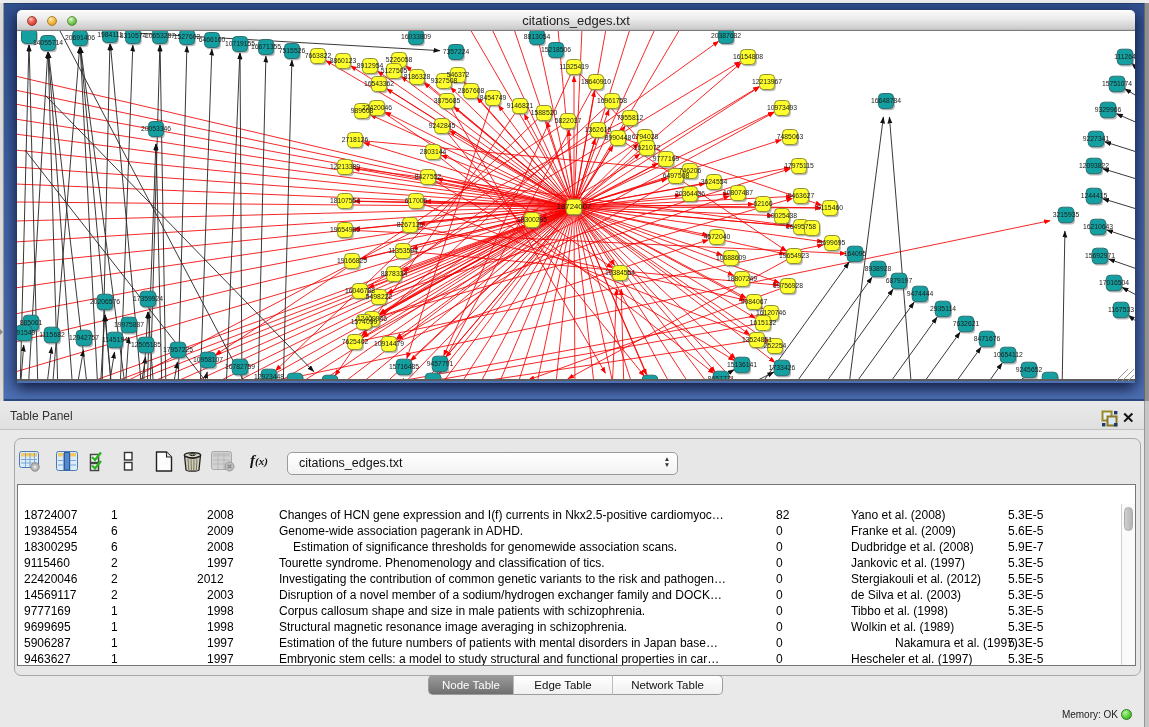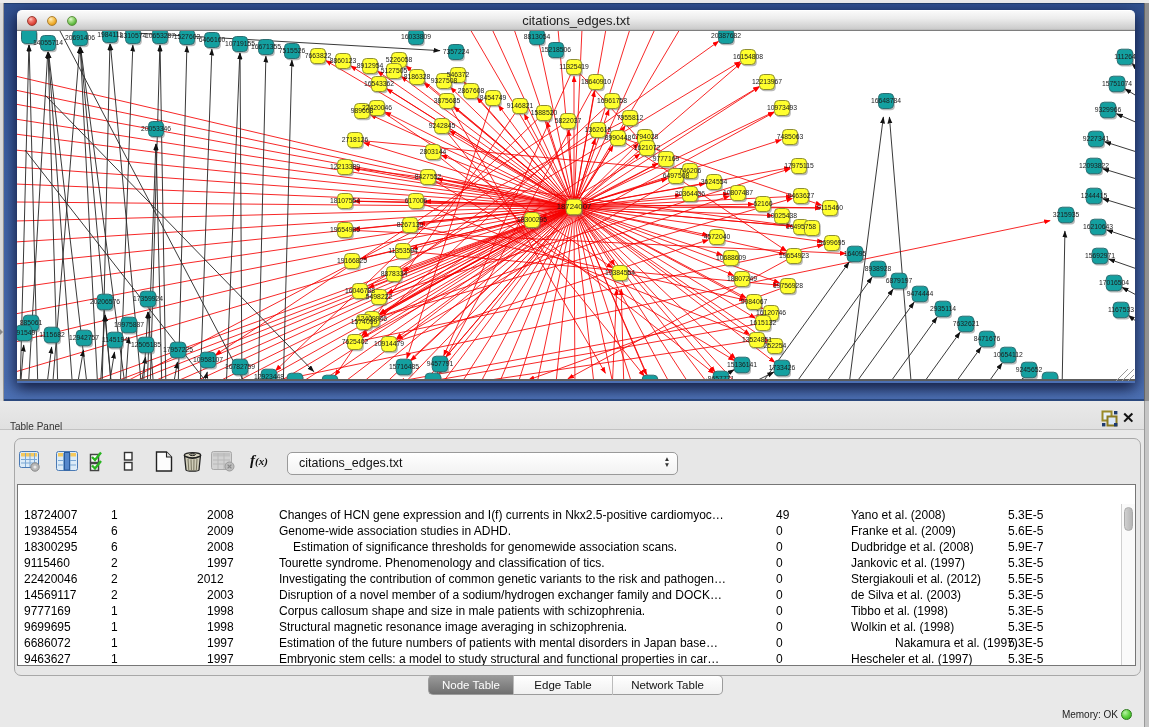--- a/index.html
+++ b/index.html
@@ -19,21 +19,21 @@
 .tl{top:16px;width:10px;height:10px;border-radius:50%}
 #tlr{left:27px;background:radial-gradient(circle at 35% 28%,#ffc9c2 0%,#f07a70 30%,#dd4438 65%,#ad2a20 100%);border:1px solid #9c3a31}
 #tly{left:47px;background:radial-gradient(circle at 35% 28%,#ffeec4 0%,#f8ce6e 30%,#eda827 65%,#bd7f12 100%);border:1px solid #ad8030}
 #tlg{left:67px;background:radial-gradient(circle at 35% 28%,#e2f8d2 0%,#a4dd85 30%,#62bb42 65%,#3d8f22 100%);border:1px solid #5d9140}
 #graph{left:17px;top:31px;width:1118px;height:350px;background:#fff;border-bottom:2px solid #5c5c5c;overflow:hidden}
 #grip{left:1112px;top:369px;width:22px;height:12px}
 
 
 #tp{left:0;top:401px;width:1149px;height:326px;background:#e9e9e9}
 #tphead{left:0;top:402px;width:1149px;height:28px;background:linear-gradient(180deg,#e9e9e9,#e0e0e0);border-bottom:1px solid #c2c2c2}
-#tphead span{position:absolute;left:10px;top:19px;font-size:10px;color:#333}
+#tphead span{position:absolute;left:10px;top:7px;font-size:12px;color:#333}
 #tpclose{left:1122px;top:409px;font-size:15px;font-weight:bold;color:#111}
 #container{left:14px;top:438px;width:1127px;height:238px;background:#e7e7e7;border:1px solid #a8a8a8;border-radius:7px}
 #combo{left:287px;top:452px;width:391px;height:23px;background:linear-gradient(180deg,#ffffff,#f2f2f2);border:1px solid #9a9a9a;border-radius:5px;font-size:12.5px;color:#111;line-height:21px;padding-left:11px}
 #comboarrows{left:661px;top:456px;font-size:6.5px;color:#333;line-height:6px;text-align:center;width:12px;letter-spacing:0}
 
 #twrap{left:17px;top:484px;width:1119px;height:182px;background:#fff;border:1px solid #767676;overflow:hidden}
 .th{position:absolute;top:0;height:17px;background:#cbe2f0;border-right:2px solid #fff;text-align:center;font-size:12px;color:#1a1a1a;padding-top:2px}
 #thead{position:absolute;left:0;top:0;width:1117px;height:19px;border-bottom:1px solid #8fb0c8}
 .tr{position:absolute;left:0;width:1117px;height:16px}
 .td{position:absolute;top:0;height:16px;line-height:16px;font-size:12px;color:#000;white-space:nowrap;overflow:hidden}
@@ -819,29 +819,29 @@
       <path d="M16.6,13.6 L20.4,17.4 M20.4,13.6 L16.6,17.4" stroke="#888" stroke-width="1.3"></path>
     </svg>
 <div class="abs" style="left:250px;top:452px;font-family:Liberation Serif, serif;font-style:italic;font-weight:bold;font-size:15px;color:#111">f<span style="font-size:11px">(x)</span></div>
 <div class="abs" id="twrap">
   <div id="rowswrap">
         <div class="tr" style="top:2px">
           <div class="td" style="left:6px;width:79px">18724007</div>
           <div class="td" style="left:93px;width:88px">1</div>
           <div class="td" style="left:189px;width:64px">2008</div>
           <div class="td" style="left:261px;width:489px">Changes of HCN gene expression and I(f) currents in Nkx2.5-positive cardiomyoc…</div>
-          <div class="td" style="left:758px;width:67px">49</div>
+          <div class="td" style="left:758px;width:67px">82</div>
           <div class="td" style="left:833px;width:149px">Yano et al. (2008)</div>
           <div class="td" style="left:990px;width:83px">5.3E-5</div>
         </div>
         <div class="tr" style="top:18px">
           <div class="td" style="left:6px;width:79px">19384554</div>
           <div class="td" style="left:93px;width:88px">6</div>
           <div class="td" style="left:189px;width:64px">2009</div>
-          <div class="td" style="left:261px;width:489px">Genome-wide association studies in ADHD.</div>
+          <div class="td" style="left:261px;width:489px">Genome-wide association pagerank in ADHD.</div>
           <div class="td" style="left:758px;width:67px">0</div>
           <div class="td" style="left:833px;width:149px">Franke et al. (2009)</div>
           <div class="td" style="left:990px;width:83px">5.6E-5</div>
         </div>
         <div class="tr" style="top:34px">
           <div class="td" style="left:6px;width:79px">18300295</div>
           <div class="td" style="left:93px;width:88px">6</div>
           <div class="td" style="left:189px;width:64px">2008</div>
           <div class="td" style="left:275px;width:489px">Estimation of significance thresholds for genomewide association scans.</div>
           <div class="td" style="left:758px;width:67px">0</div>
@@ -883,25 +883,25 @@
           <div class="td" style="left:758px;width:67px">0</div>
           <div class="td" style="left:833px;width:149px">Tibbo et al. (1998)</div>
           <div class="td" style="left:990px;width:83px">5.3E-5</div>
         </div>
         <div class="tr" style="top:114px">
           <div class="td" style="left:6px;width:79px">9699695</div>
           <div class="td" style="left:93px;width:88px">1</div>
           <div class="td" style="left:189px;width:64px">1998</div>
           <div class="td" style="left:261px;width:489px">Structural magnetic resonance image averaging in schizophrenia.</div>
           <div class="td" style="left:758px;width:67px">0</div>
-          <div class="td" style="left:833px;width:149px">Wolkin et al. (1998)</div>
+          <div class="td" style="left:833px;width:149px">Wolkin et al. (1989)</div>
           <div class="td" style="left:990px;width:83px">5.3E-5</div>
         </div>
         <div class="tr" style="top:130px">
-          <div class="td" style="left:6px;width:79px">6686072</div>
+          <div class="td" style="left:6px;width:79px">5906287</div>
           <div class="td" style="left:93px;width:88px">1</div>
           <div class="td" style="left:189px;width:64px">1997</div>
           <div class="td" style="left:261px;width:489px">Estimation of the future numbers of patients with mental disorders in Japan base…</div>
           <div class="td" style="left:758px;width:67px">0</div>
           <div class="td" style="left:877px;width:149px">Nakamura et al. (1997)</div>
           <div class="td" style="left:990px;width:83px">5.3E-5</div>
         </div>
         <div class="tr" style="top:146px">
           <div class="td" style="left:6px;width:79px">9463627</div>
           <div class="td" style="left:93px;width:88px">1</div>

